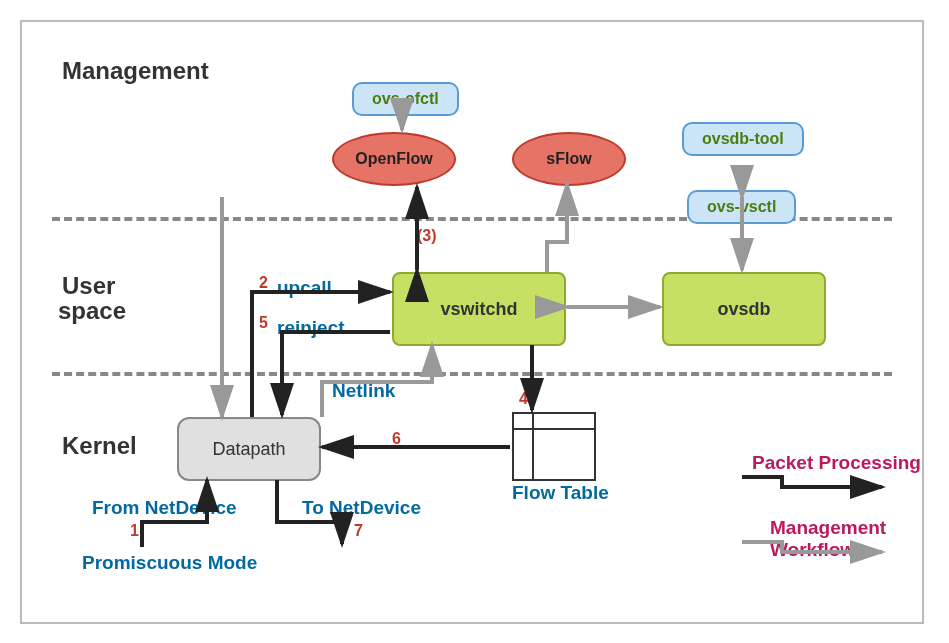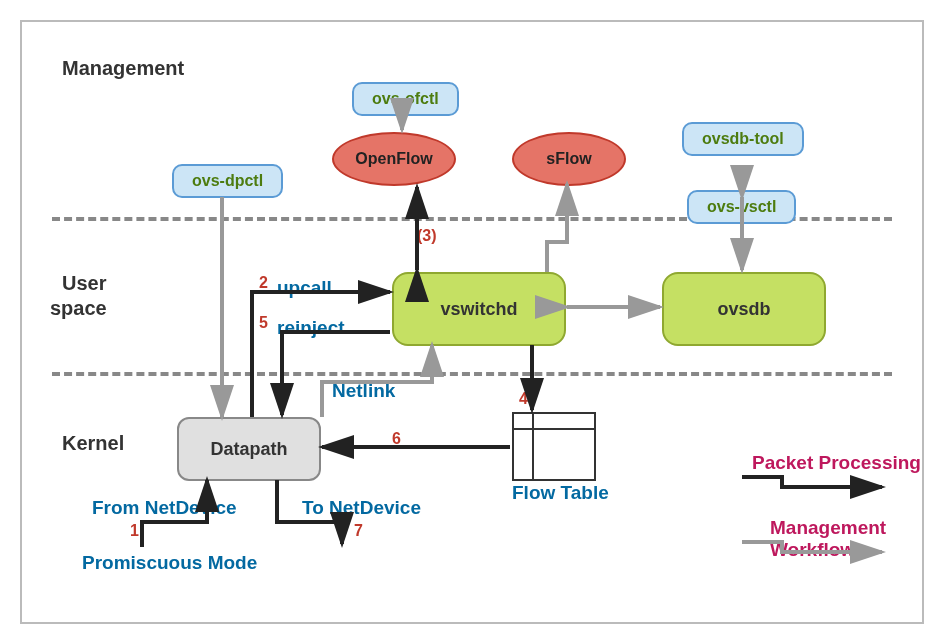--- a/index.html
+++ b/index.html
@@ -10,21 +10,21 @@
   }
   .diagram-container {
     width: 900px;
     height: 600px;
     border: 2px solid #bbb;
     position: relative;
     background: #fff;
   }
   .section-label {
     position: absolute;
-    font-size: 20px;
+    font-size: 24px;
     font-weight: bold;
     color: #333;
   }
   .blue-box {
     position: absolute;
     background: #cce5f6;
     border: 2px solid #5b9bd5;
     border-radius: 10px;
     padding: 6px 18px;
     font-size: 16px;
@@ -41,35 +41,35 @@
     font-weight: bold;
     color: #222;
     display: flex;
     align-items: center;
     justify-content: center;
   }
   .green-box {
     position: absolute;
     background: #c5e063;
     border: 2px solid #8fa830;
-    border-radius: 16px;
+    border-radius: 8px;
     font-size: 18px;
     font-weight: bold;
     color: #333;
     display: flex;
     align-items: center;
     justify-content: center;
   }
   .gray-box {
     position: absolute;
     background: #e0e0e0;
     border: 2px solid #888;
     border-radius: 12px;
     font-size: 18px;
-    font-weight: bold;
+    font-weight: normal;
     color: #333;
     display: flex;
     align-items: center;
     justify-content: center;
   }
   .flow-table {
     position: absolute;
     background: #fff;
     border: 2px solid #333;
   }
@@ -121,27 +121,26 @@
     pointer-events: none;
   }
 </style>
 </head>
 <body>
 
 <div class="diagram-container">
 
   <div class="section-label" style="left:40px; top:35px;">Management</div>
   <div class="section-label" style="left:40px; top:250px;">User</div>
-  <div class="section-label" style="left:28px; top:275px;">space</div>
+  <div class="section-label" style="left:36px; top:275px;">space</div>
   <div class="section-label" style="left:40px; top:410px;">Kernel</div>
 
   <div class="dashed-line" style="top:195px;"></div>
   <div class="dashed-line" style="top:350px;"></div>
 
-  <div class="blue-box" style="left:150px; top:142px;">ovs-dpctl</div>
   <div class="blue-box" style="left:330px; top:60px;">ovs-ofctl</div>
   <div class="blue-box" style="left:660px; top:100px;">ovsdb-tool</div>
   <div class="blue-box" style="left:665px; top:140px;margin-top:28px;">ovs-vsctl</div>
 
   <div class="red-ellipse" style="left:310px; top:110px; width:120px; height:50px;">OpenFlow</div>
   <div class="red-ellipse" style="left:490px; top:110px; width:110px; height:50px;">sFlow</div>
 
   <div class="green-box" style="left:370px; top:250px; width:170px; height:70px;">vswitchd</div>
   <div class="green-box" style="left:640px; top:250px; width:160px; height:70px;">ovsdb</div>
 

